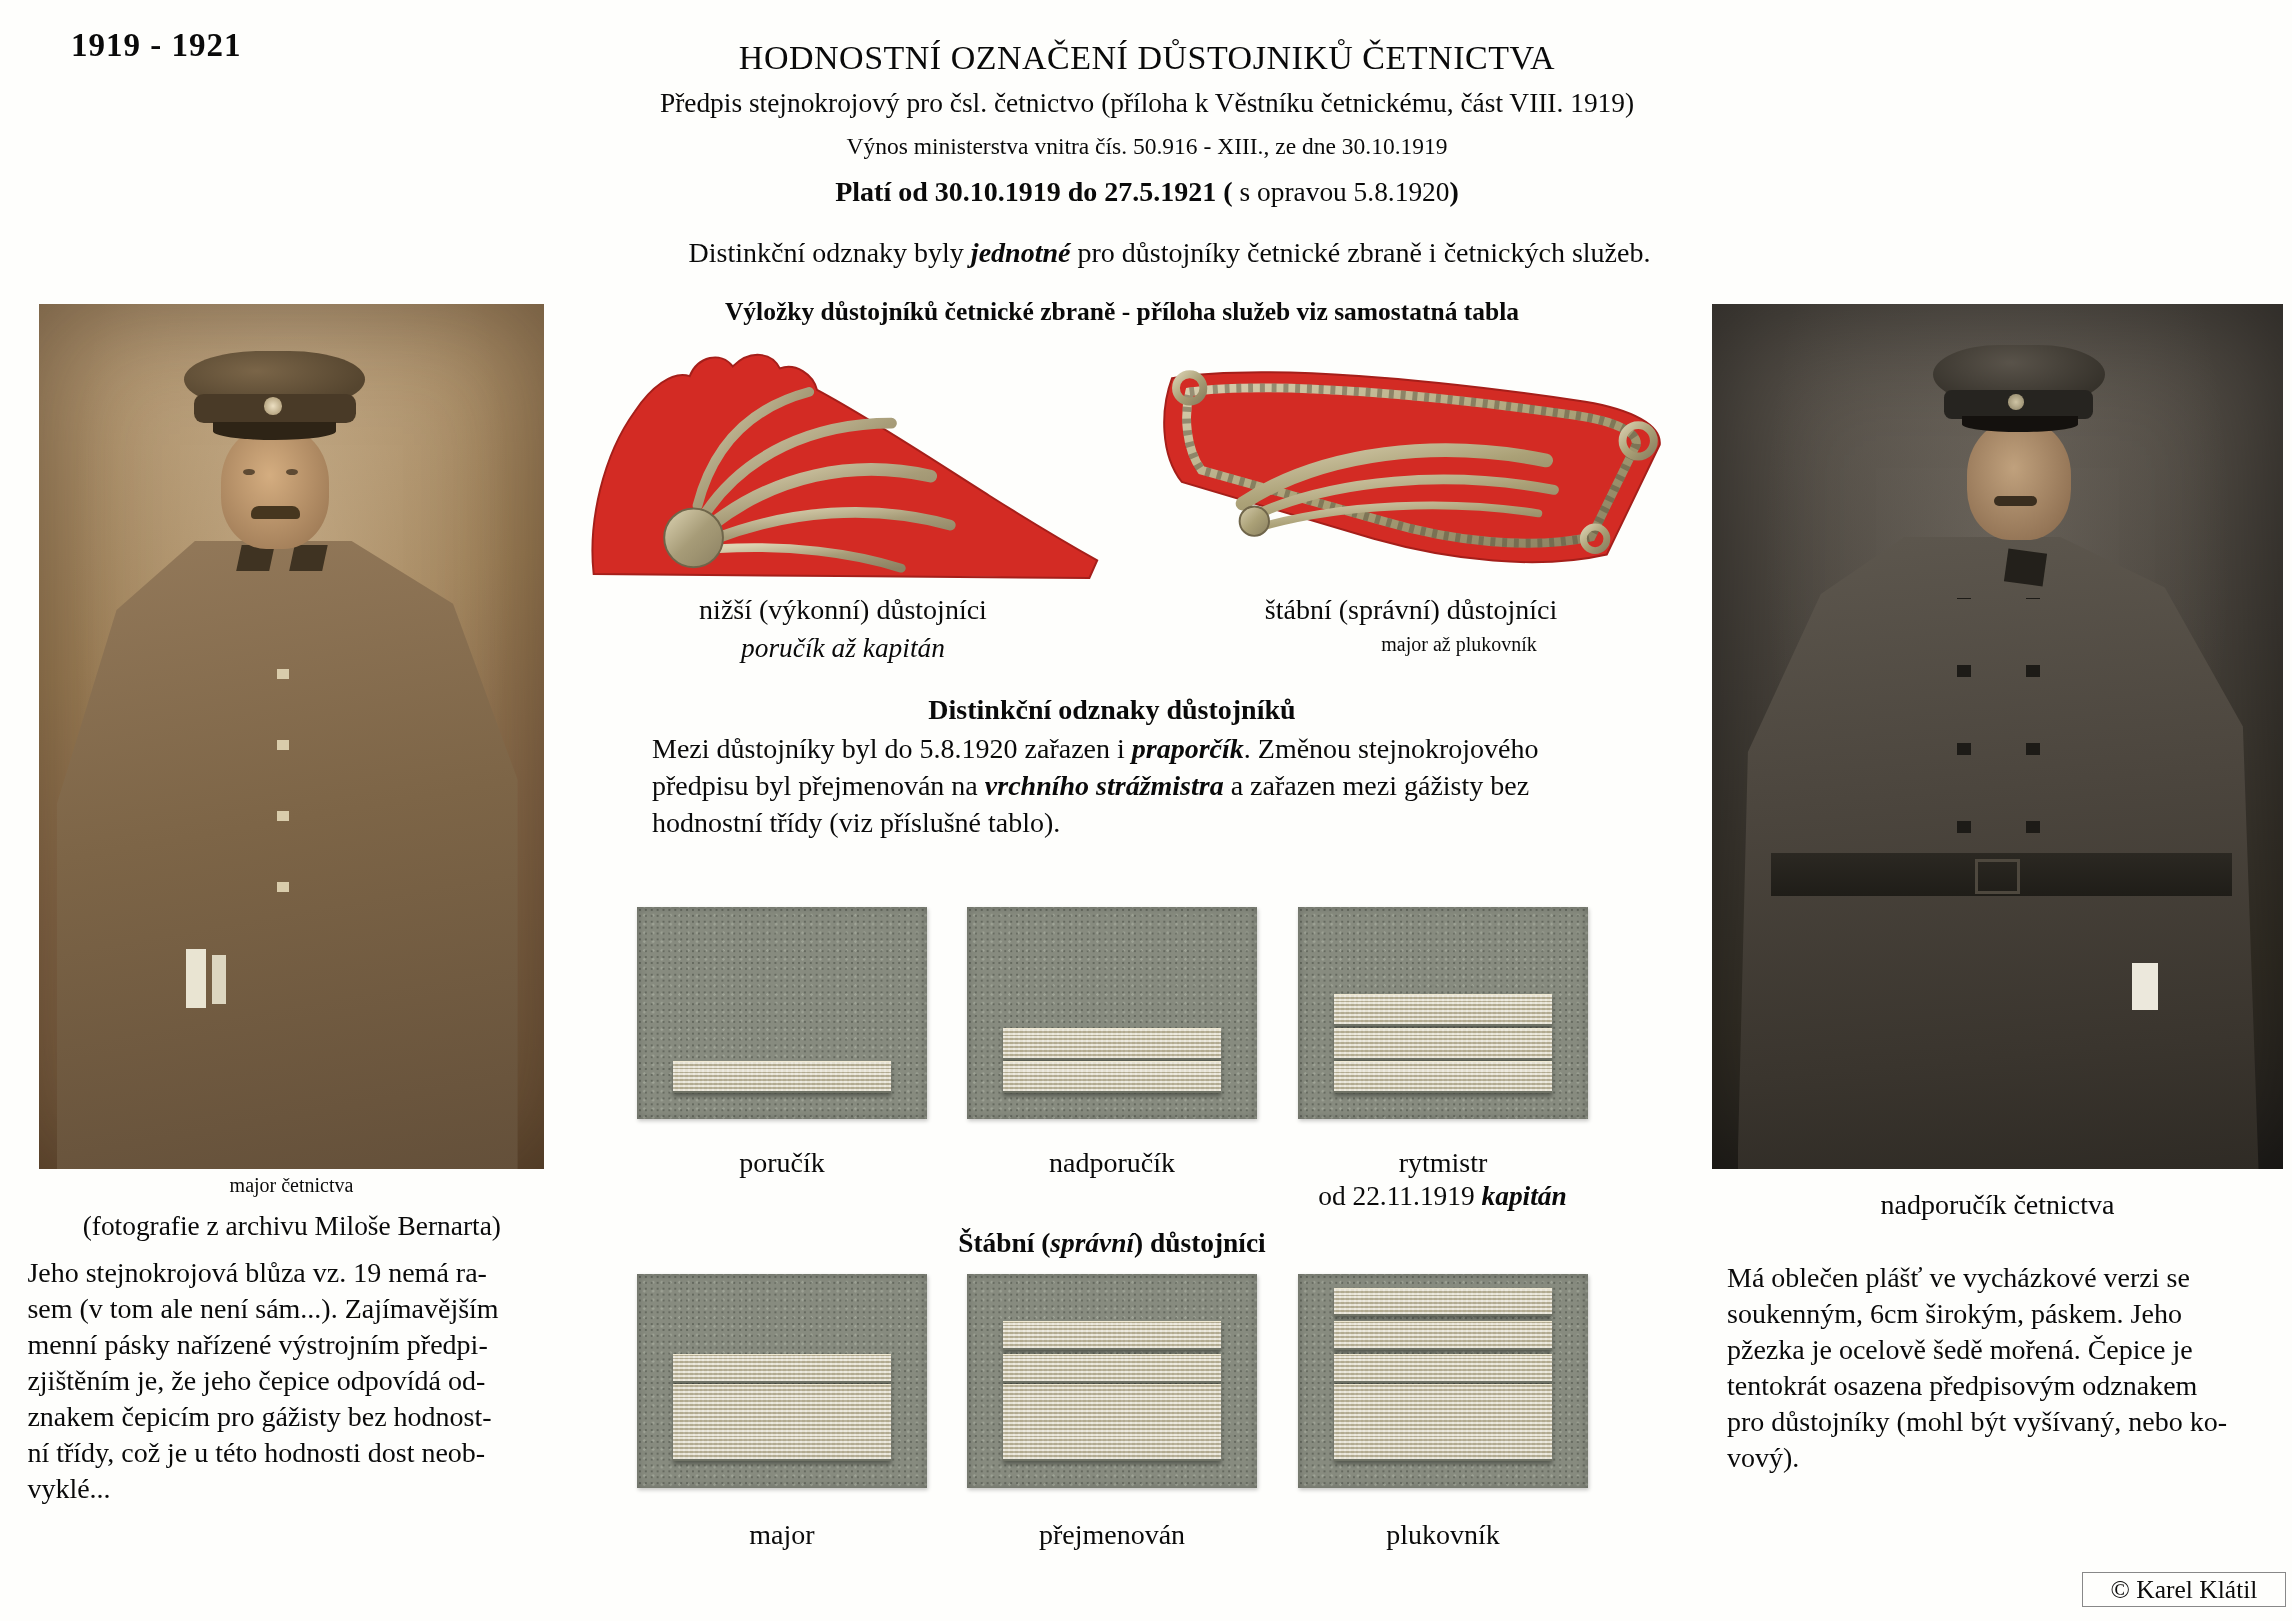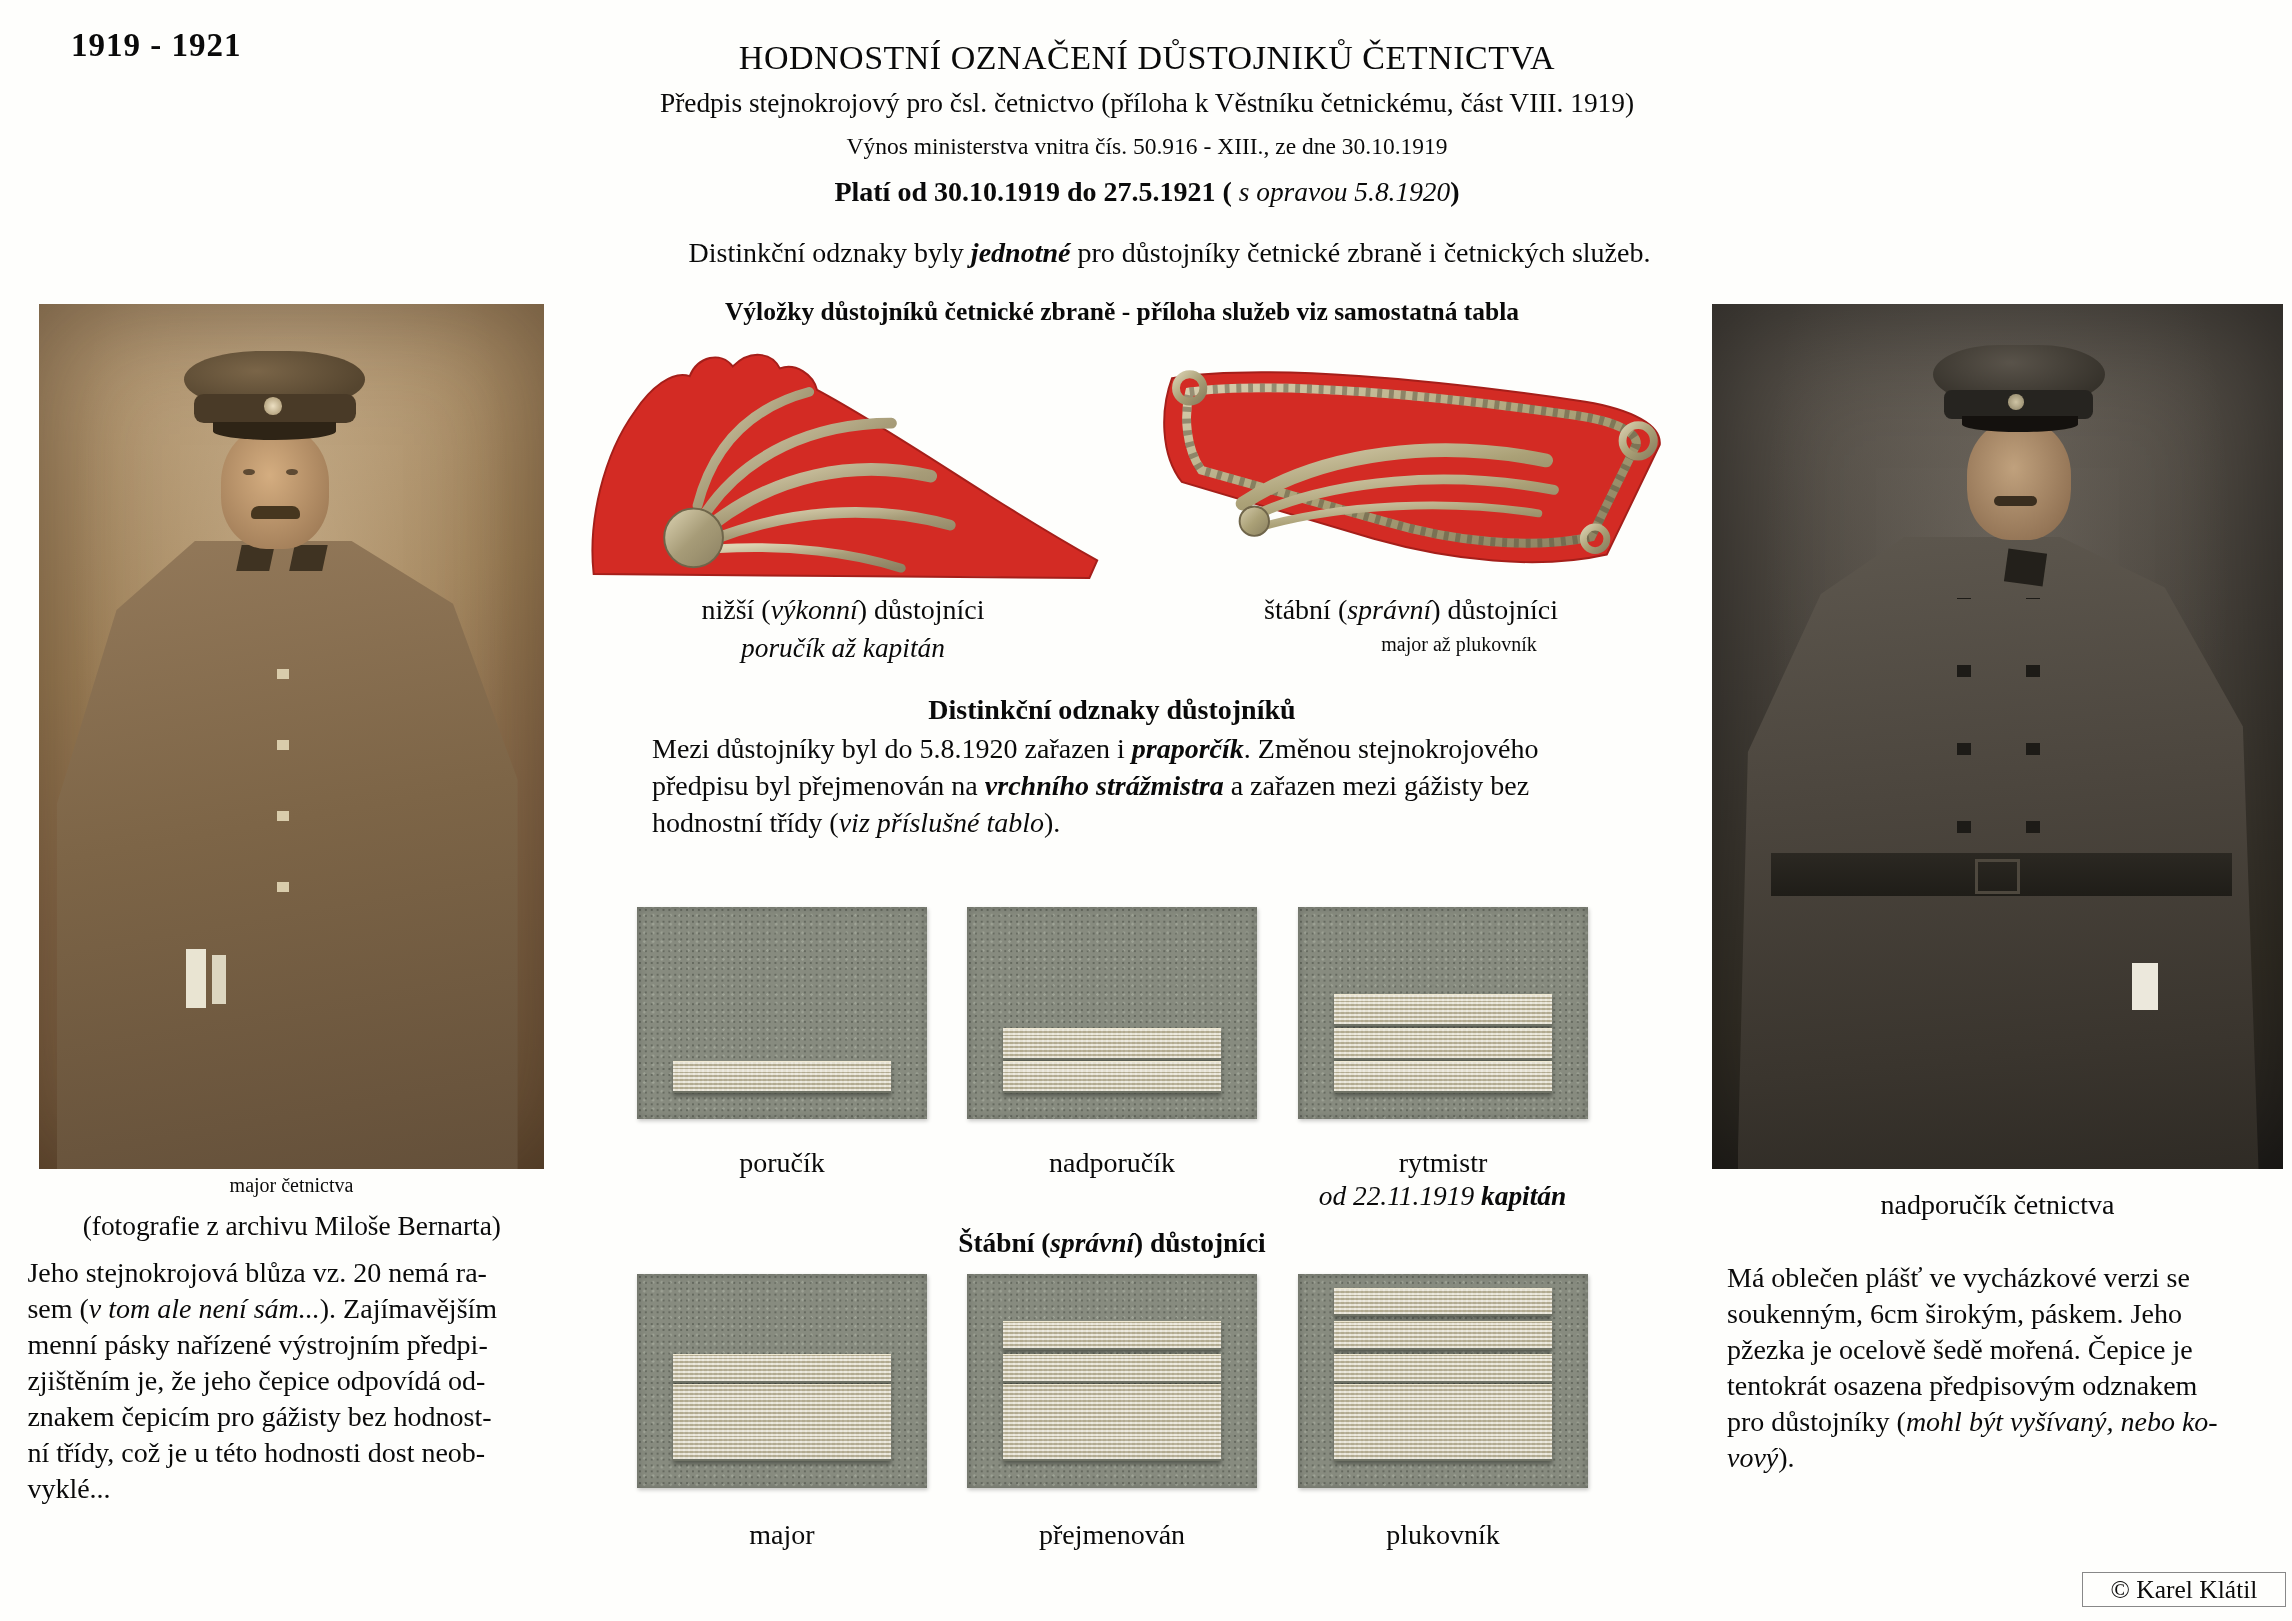--- a/index.html
+++ b/index.html
@@ -1,20 +1,20 @@
 <!DOCTYPE html>
 <html><head>
 <meta charset="utf-8">
 <style>
   html,body{margin:0;padding:0;background:#e8e8e8}
   .page{position:relative;width:2293px;height:1621px;background:#fefefc;
         font-family:"Liberation Serif","DejaVu Serif",serif;color:#0a0a0a;overflow:hidden}
   .abs{position:absolute}
   .ctr{text-align:center}
-  .i{font-style:italic}
+  .i{}
   .bi{font-weight:bold;font-style:italic}
   .nowrap{white-space:nowrap}
 
   
   #period{left:71px;top:27.4px;font-size:33px;font-weight:bold;letter-spacing:1px}
   #title{left:412px;top:39px;width:1470px;font-size:34px;letter-spacing:0.5px}
   #subtitle{left:412px;top:88px;width:1470px;font-size:27.4px}
   #decree{left:412px;top:133px;width:1470px;font-size:23.5px}
   #validity{left:412px;top:176px;width:1470px;font-size:28px;font-weight:bold}
   #validity .i{font-weight:normal;font-size:27.4px}
@@ -272,21 +272,21 @@
     <div class="pr-capband"></div>
     <div class="pr-badge"></div>
     <div class="pr-face"></div>
     <div class="pr-visor"></div>
     <div class="pr-mustache"></div>
   </div>
 
   <div class="abs ctr" id="caption-left">major četnictva</div>
   <div class="abs ctr" id="credit-left">(fotografie z archivu Miloše Bernarta)</div>
   <div class="abs" id="para-left">
-    <div class="pline">Jeho stejnokrojová blůza vz. 20 nemá ra-</div>
+    <div class="pline">Jeho stejnokrojová blůza vz. 19 nemá ra-</div>
     <div class="pline">
       <span>sem (</span><span class="i">v tom ale není sám...</span><span>). Zajímavějším</span>
     </div>
     <div class="pline">menní pásky nařízené výstrojním předpi-</div>
     <div class="pline">zjištěním je, že jeho čepice odpovídá od-</div>
     <div class="pline">znakem čepicím pro gážisty bez hodnost-</div>
     <div class="pline">ní třídy, což je u této hodnosti dost neob-</div>
     <div class="pline">vyklé...</div>
   </div>
 

